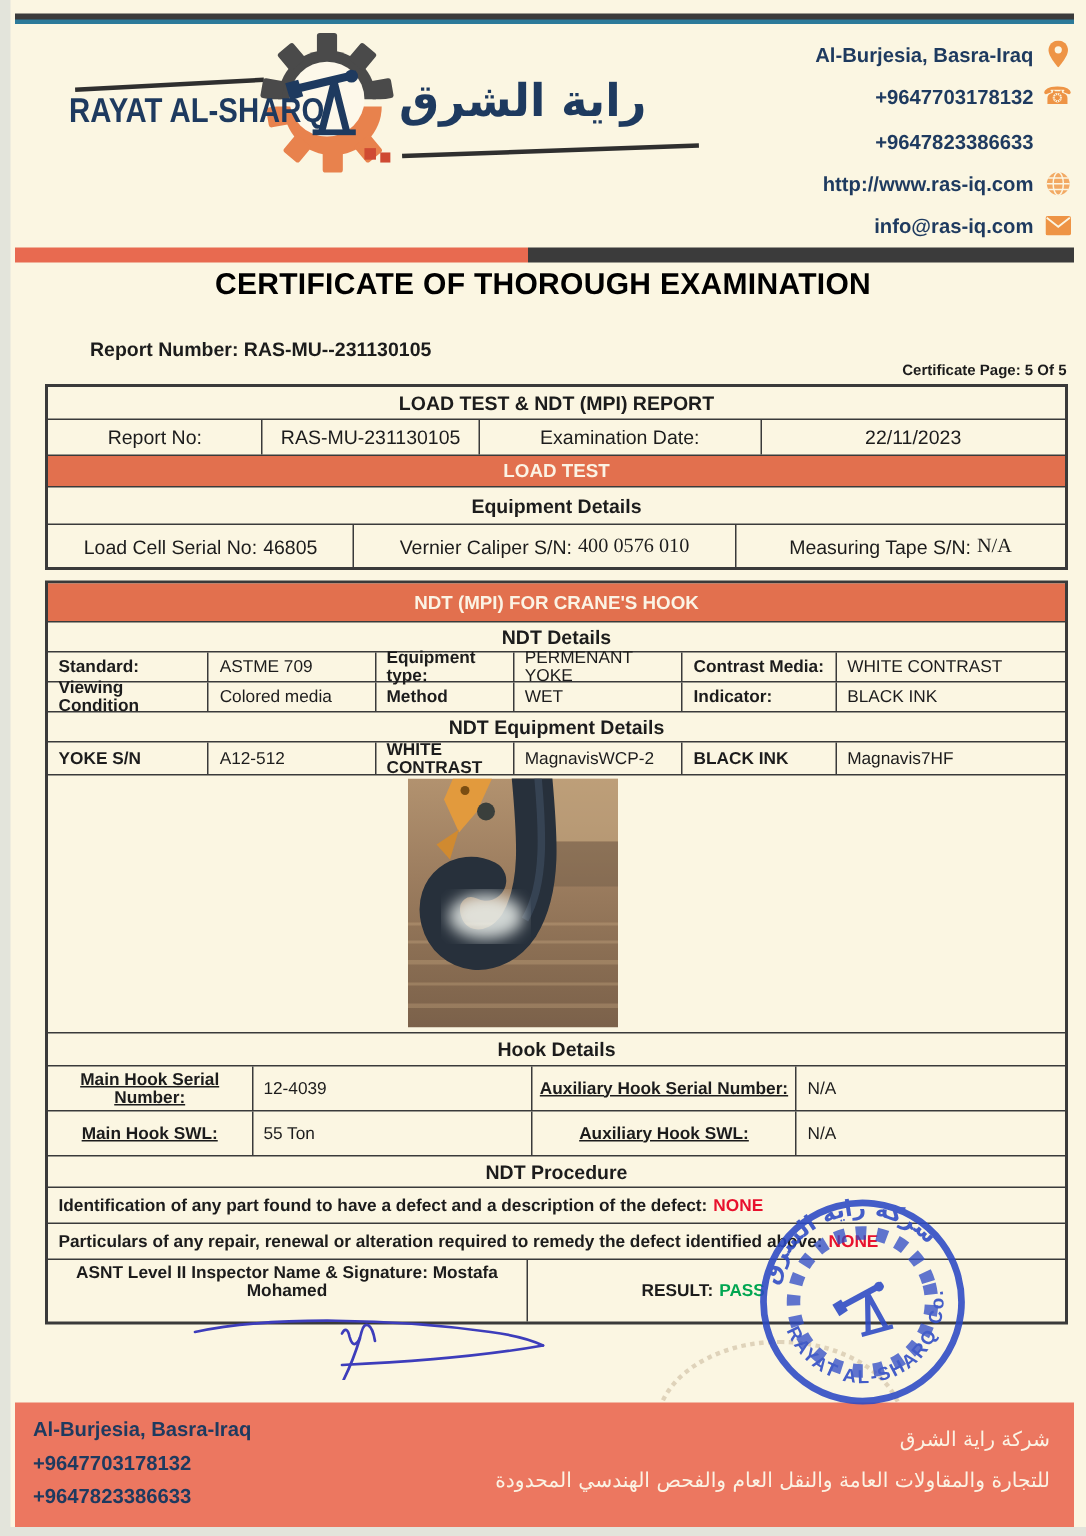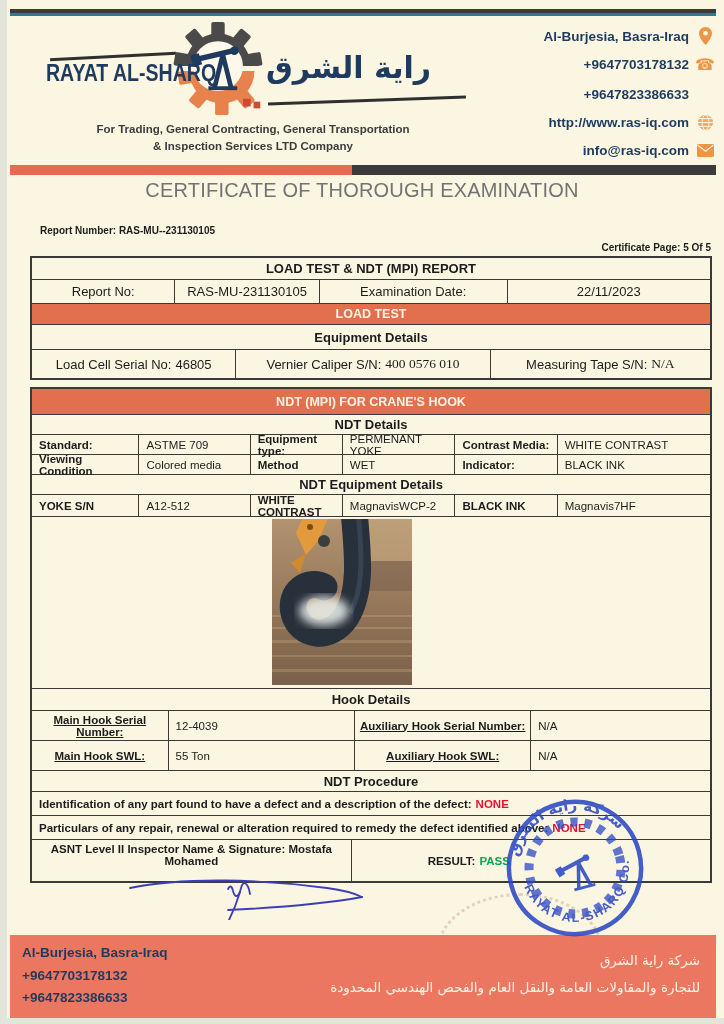--- a/index.html
+++ b/index.html
@@ -22,23 +22,23 @@
   
   .contact-row { position:absolute; right:10px; height:20px; display:flex; align-items:center; gap:7px; }
   .contact-row .txt { color:#1E3A5F; font-weight:bold; font-size:13.5px; white-space:nowrap; }
   .contact-row .ic { width:18px; height:18px; display:flex; align-items:center; justify-content:center; color:#EE9445; font-size:16px; }
   .c1 { top:26px; } .c2 { top:54px; } .c3 { top:84px; } .c4 { top:112px; } .c5 { top:140px; }
 
   .divider { position:absolute; top:165px; left:10px; width:706px; height:10px; }
   .divider .dl { position:absolute; left:0; top:0; width:342px; height:10px; background:#E86A50; }
   .divider .dr { position:absolute; left:342px; top:0; width:364px; height:10px; background:#3b3b3b; }
 
-  .doc-title { position:absolute; top:179px; left:0; width:100%; text-align:center; font-size:20px; font-weight:normal; color:#737373; letter-spacing:.2px; }
+  .doc-title { position:absolute; top:179px; left:0; width:100%; text-align:center; font-size:20px; font-weight:bold; color:#000000; letter-spacing:.2px; }
   .doc-subtitle { position:absolute; top:205px; left:0; width:100%; text-align:center; font-size:12.5px; color:#222; }
-  .report-number { position:absolute; left:40px; top:225px; font-size:10px; font-weight:bold; }
+  .report-number { position:absolute; left:60px; top:225px; font-size:13px; font-weight:bold; }
   .cert-page { position:absolute; right:13px; top:242px; font-size:10px; font-weight:bold;padding-left:24px; }
 
   
   .tbl { position:absolute; left:30px; width:682px; border:2px solid #3a3a3a; }
   .tbl1 { top:256px; } .tbl2 { top:387px; }
   .row { display:flex; border-top:1px solid #3a3a3a; align-items:stretch; }
   .row:first-child { border-top:none; }
   .cell { border-left:1px solid #3a3a3a; display:flex; align-items:center; justify-content:center; text-align:center; padding:1px 4px; font-size:13px; }
   .cell:first-child { border-left:none; }
   .full { width:100%; }
@@ -105,24 +105,20 @@
       <polygon points="21,41 30,38.5 33.5,50 24.5,53"></polygon>
       <path d="M44,74 L53,38 L57,38 L66,74 L61,74 L55,50 L49,74 Z"></path>
       <rect x="40" y="73" width="30" height="4"></rect>
       <circle cx="67" cy="36" r="4.5"></circle>
     </g>
     <rect x="76" y="86" width="8" height="8" fill="#cf4a33"></rect>
     <rect x="87" y="89" width="7" height="7" fill="#cf4a33"></rect>
   </svg>
   <div class="logo-name">RAYAT AL-SHARQ</div>
   <div class="logo-arabic">راية الشرق</div>
-  <div class="tagline">
-    <div>For Trading, General Contracting, General Transportation</div>
-    <div>&amp; Inspection Services LTD Company</div>
-  </div>
 
   <div class="contact-row c1">
     <span class="txt">Al-Burjesia, Basra-Iraq</span>
     <span class="ic">
       <svg width="15" height="18" viewBox="0 0 15 18">
           <path d="M7.5 0C3.9 0 1 2.9 1 6.4 1 11 7.5 18 7.5 18S14 11 14 6.4C14 2.9 11.1 0 7.5 0z" fill="#EE9445"></path>
           <circle cx="7.5" cy="6.2" r="2.4" fill="#FBF6E2"></circle>
         </svg>
     </span>
   </div>

